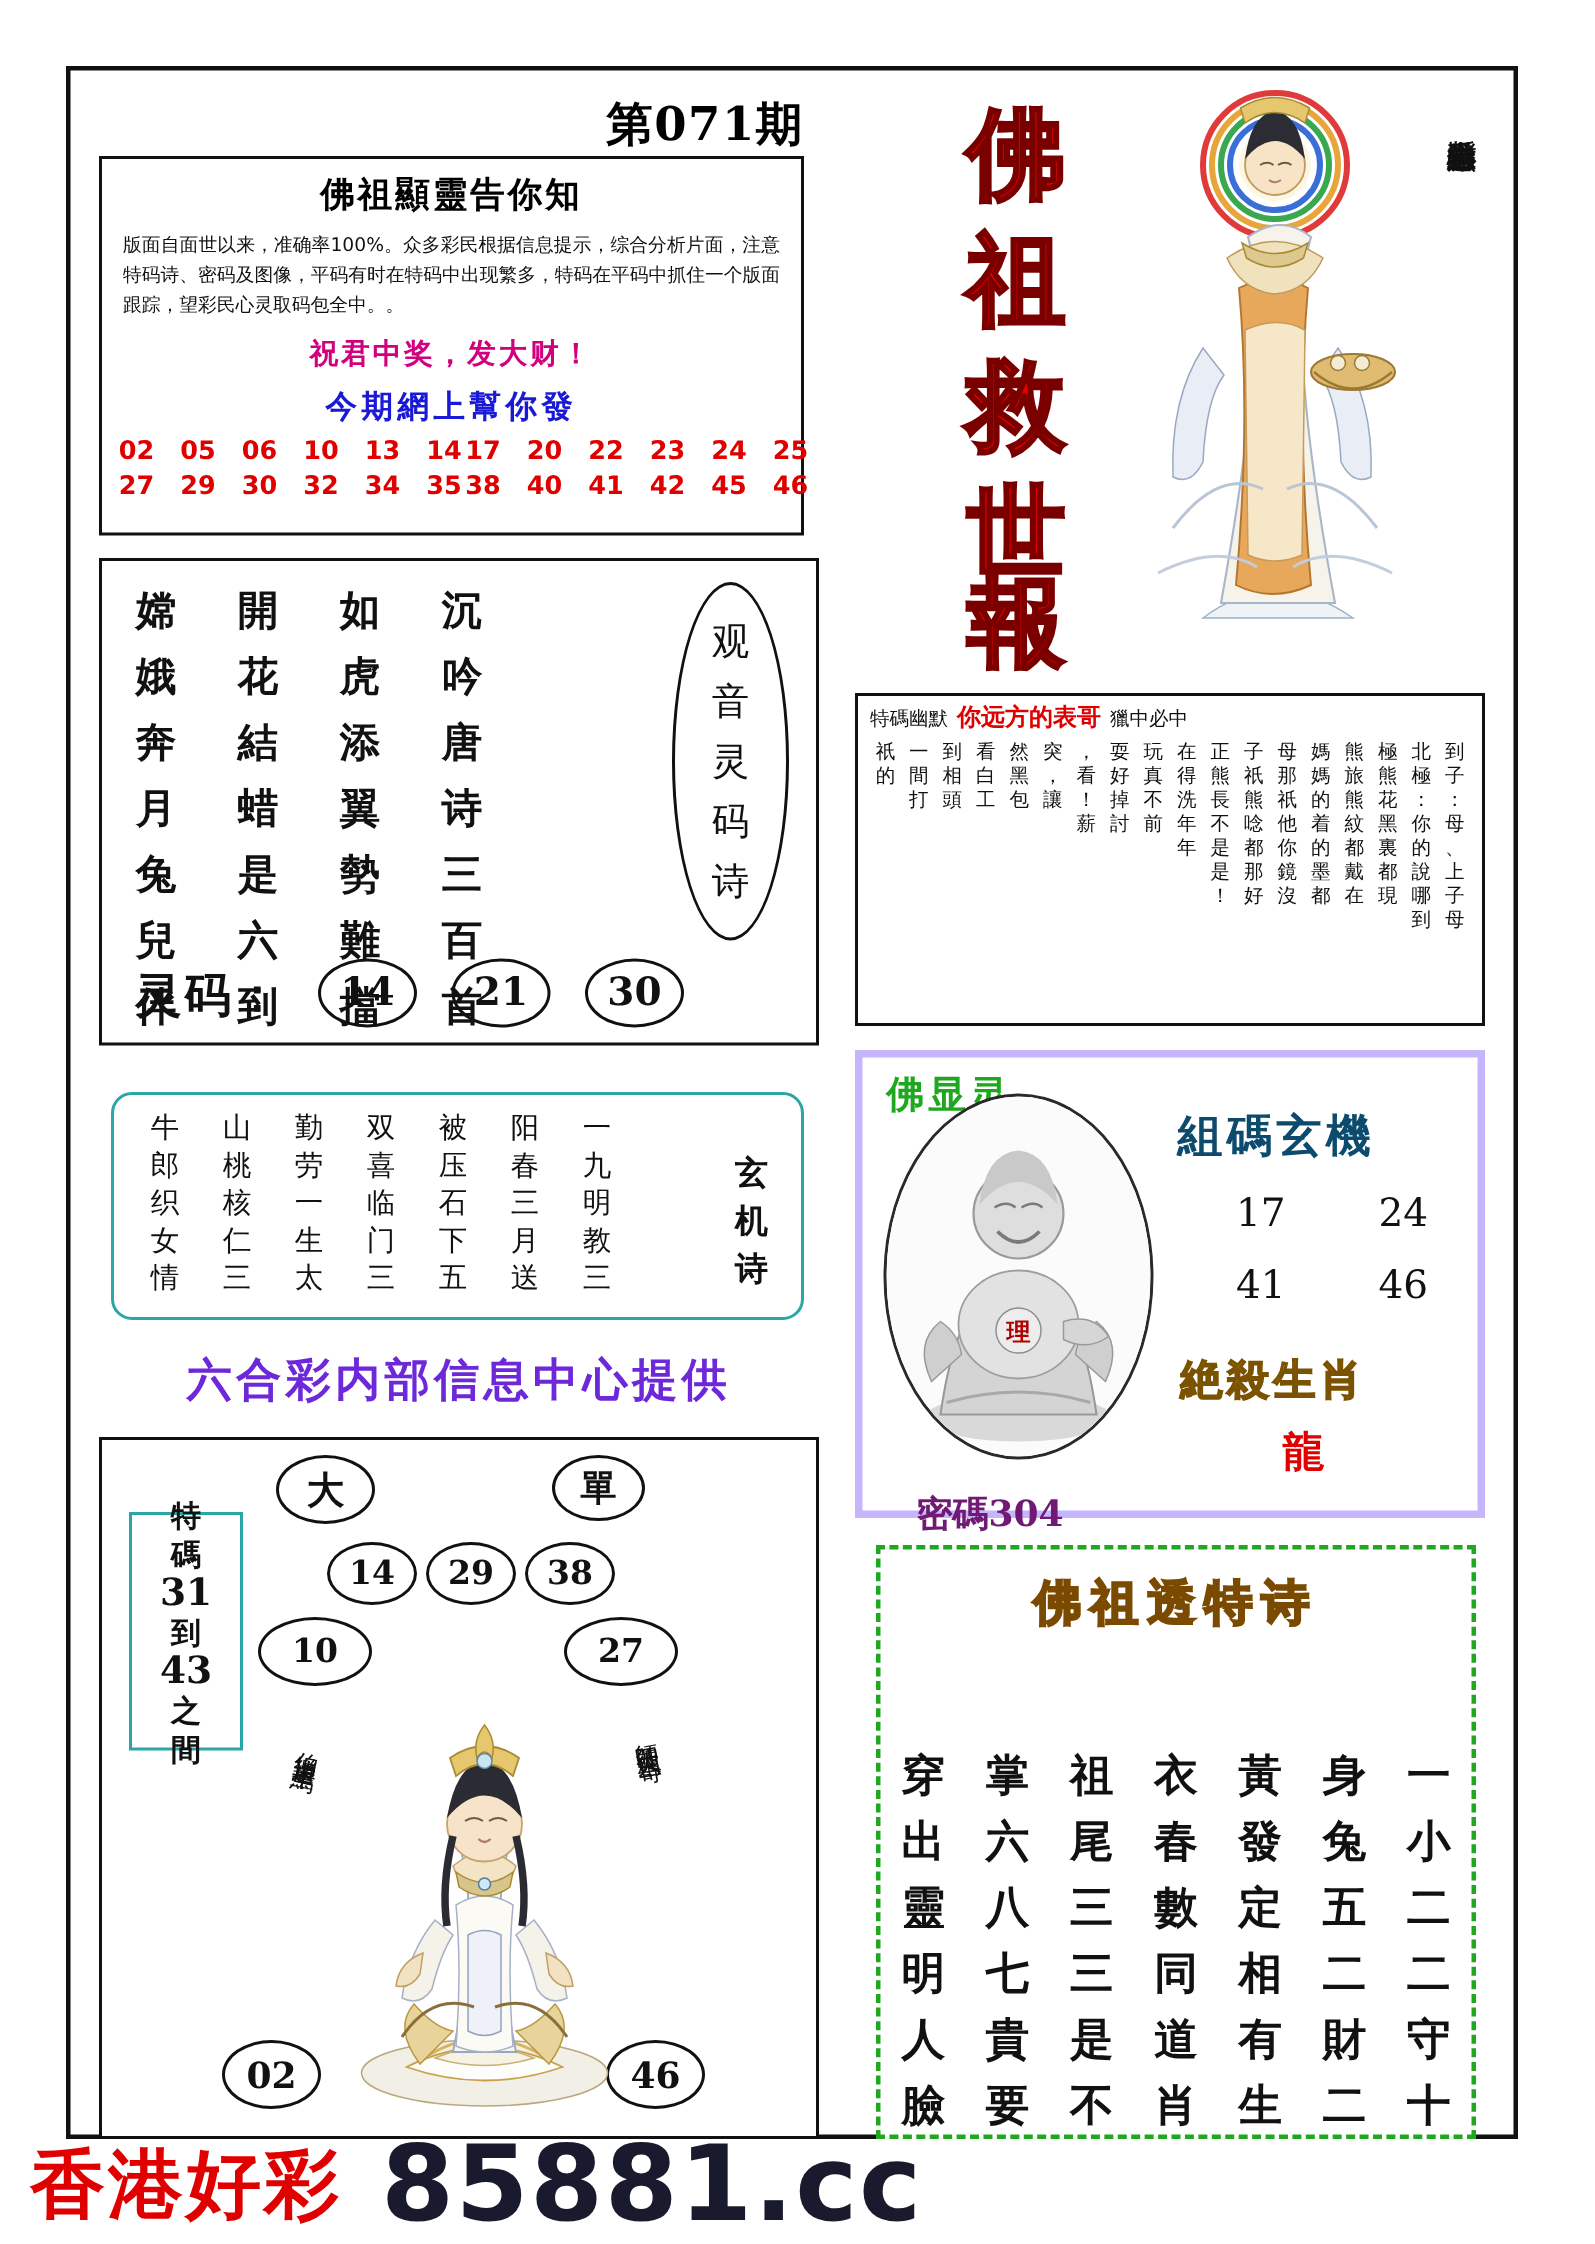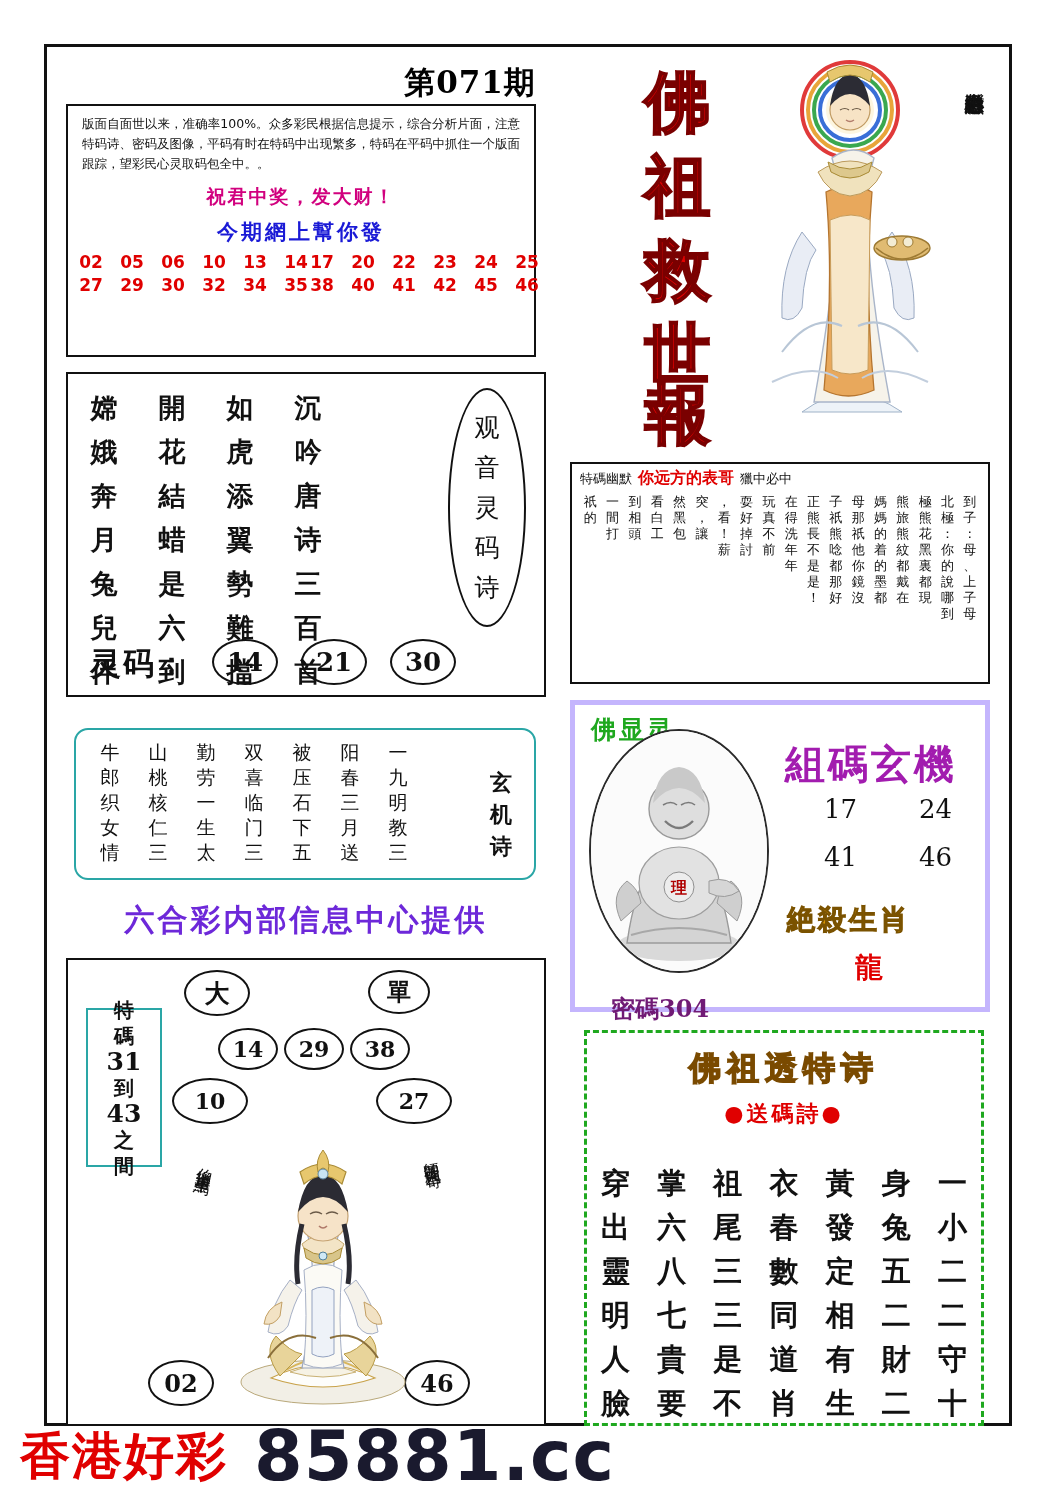--- a/index.html
+++ b/index.html
@@ -85,21 +85,21 @@
 
   
   .zuma-box{position:absolute;left:570px;top:700px;width:420px;height:312px;border:5px solid #c4b5fd;box-sizing:border-box;background:#fff;}
   .buddha-oval{position:absolute;left:14px;top:24px;width:176px;height:240px;border:2px solid #2a2a2a;border-radius:50%;
     background:#fff;overflow:hidden;}
   .fox-title{position:absolute;left:16px;top:8px;font-family:"DejaVu Serif",serif;font-weight:bold;
     font-size:25px;color:#1fa81f;letter-spacing:3px;}
   .mima{position:absolute;left:36px;top:268px;font-family:"DejaVu Serif",serif;font-weight:bold;
     font-size:24px;color:#701a75;margin-top:20px;}
   .zm-title{position:absolute;left:210px;top:32px;font-family:"DejaVu Serif",serif;font-weight:bold;
-    font-size:40px;color:#a21caf;letter-spacing:3px;}
+    font-size:30px;color:#0c4a6e;letter-spacing:3px;}
   .zm-nums{position:absolute;left:218px;top:80px;width:190px;}
   .zm-row{display:flex;justify-content:space-around;font-family:"DejaVu Serif",serif;font-size:26px;
     color:#111;line-height:48px;}
   .zm-sub{position:absolute;left:212px;top:196px;font-family:"DejaVu Serif",serif;font-weight:bold;
     font-size:28px;color:#e8a000;letter-spacing:3px;-webkit-text-stroke:1px #7a5200;}
   .zm-zodiac{position:absolute;left:280px;top:244px;font-family:"DejaVu Serif",serif;font-weight:bold;
     font-size:28px;color:#e00000;}
 
   
   .tou-box{position:absolute;left:584px;top:1030px;width:400px;height:396px;border:3px dashed #1fa81f;
@@ -120,20 +120,21 @@
 </style>
 </head>
 <body>
 
 <div class="page">
   <div class="outer-border"></div>
 
   <div class="issue-title">第071期</div>
 
   <div class="notice-box">
+    <div class="notice-title">佛祖顯靈告你知</div>
     <div class="notice-body">版面自面世以来，准确率100%。众多彩民根据信息提示，综合分析片面，注意特码诗、密码及图像，平码有时在特码中出现繁多，特码在平码中抓住一个版面跟踪，望彩民心灵取码包全中。。</div>
     <div class="notice-wish">祝君中奖，发大财！</div>
     <div class="notice-sub">今期網上幫你發</div>
     <div class="num-grid">
       <div class="num-col">
         <div class="num-row">
           <span class="num">02</span>
           <span class="num">05</span>
           <span class="num">06</span>
           <span class="num">10</span>
@@ -556,21 +557,20 @@
         <span>41</span>
         <span>46</span>
       </div>
     </div>
     <div class="zm-sub">絶殺生肖</div>
     <div class="zm-zodiac">龍</div>
   </div>
 
   <div class="tou-box">
     <div class="tou-title">佛祖透特诗</div>
-    <div class="tou-sub">●送碼詩●</div>
     <div class="tou-cols" id="tou-cols">
         <div class="tcol">
           <span>一</span>
           <span>小</span>
           <span>二</span>
           <span>二</span>
           <span>守</span>
           <span>十</span>
         </div>
         <div class="tcol">

